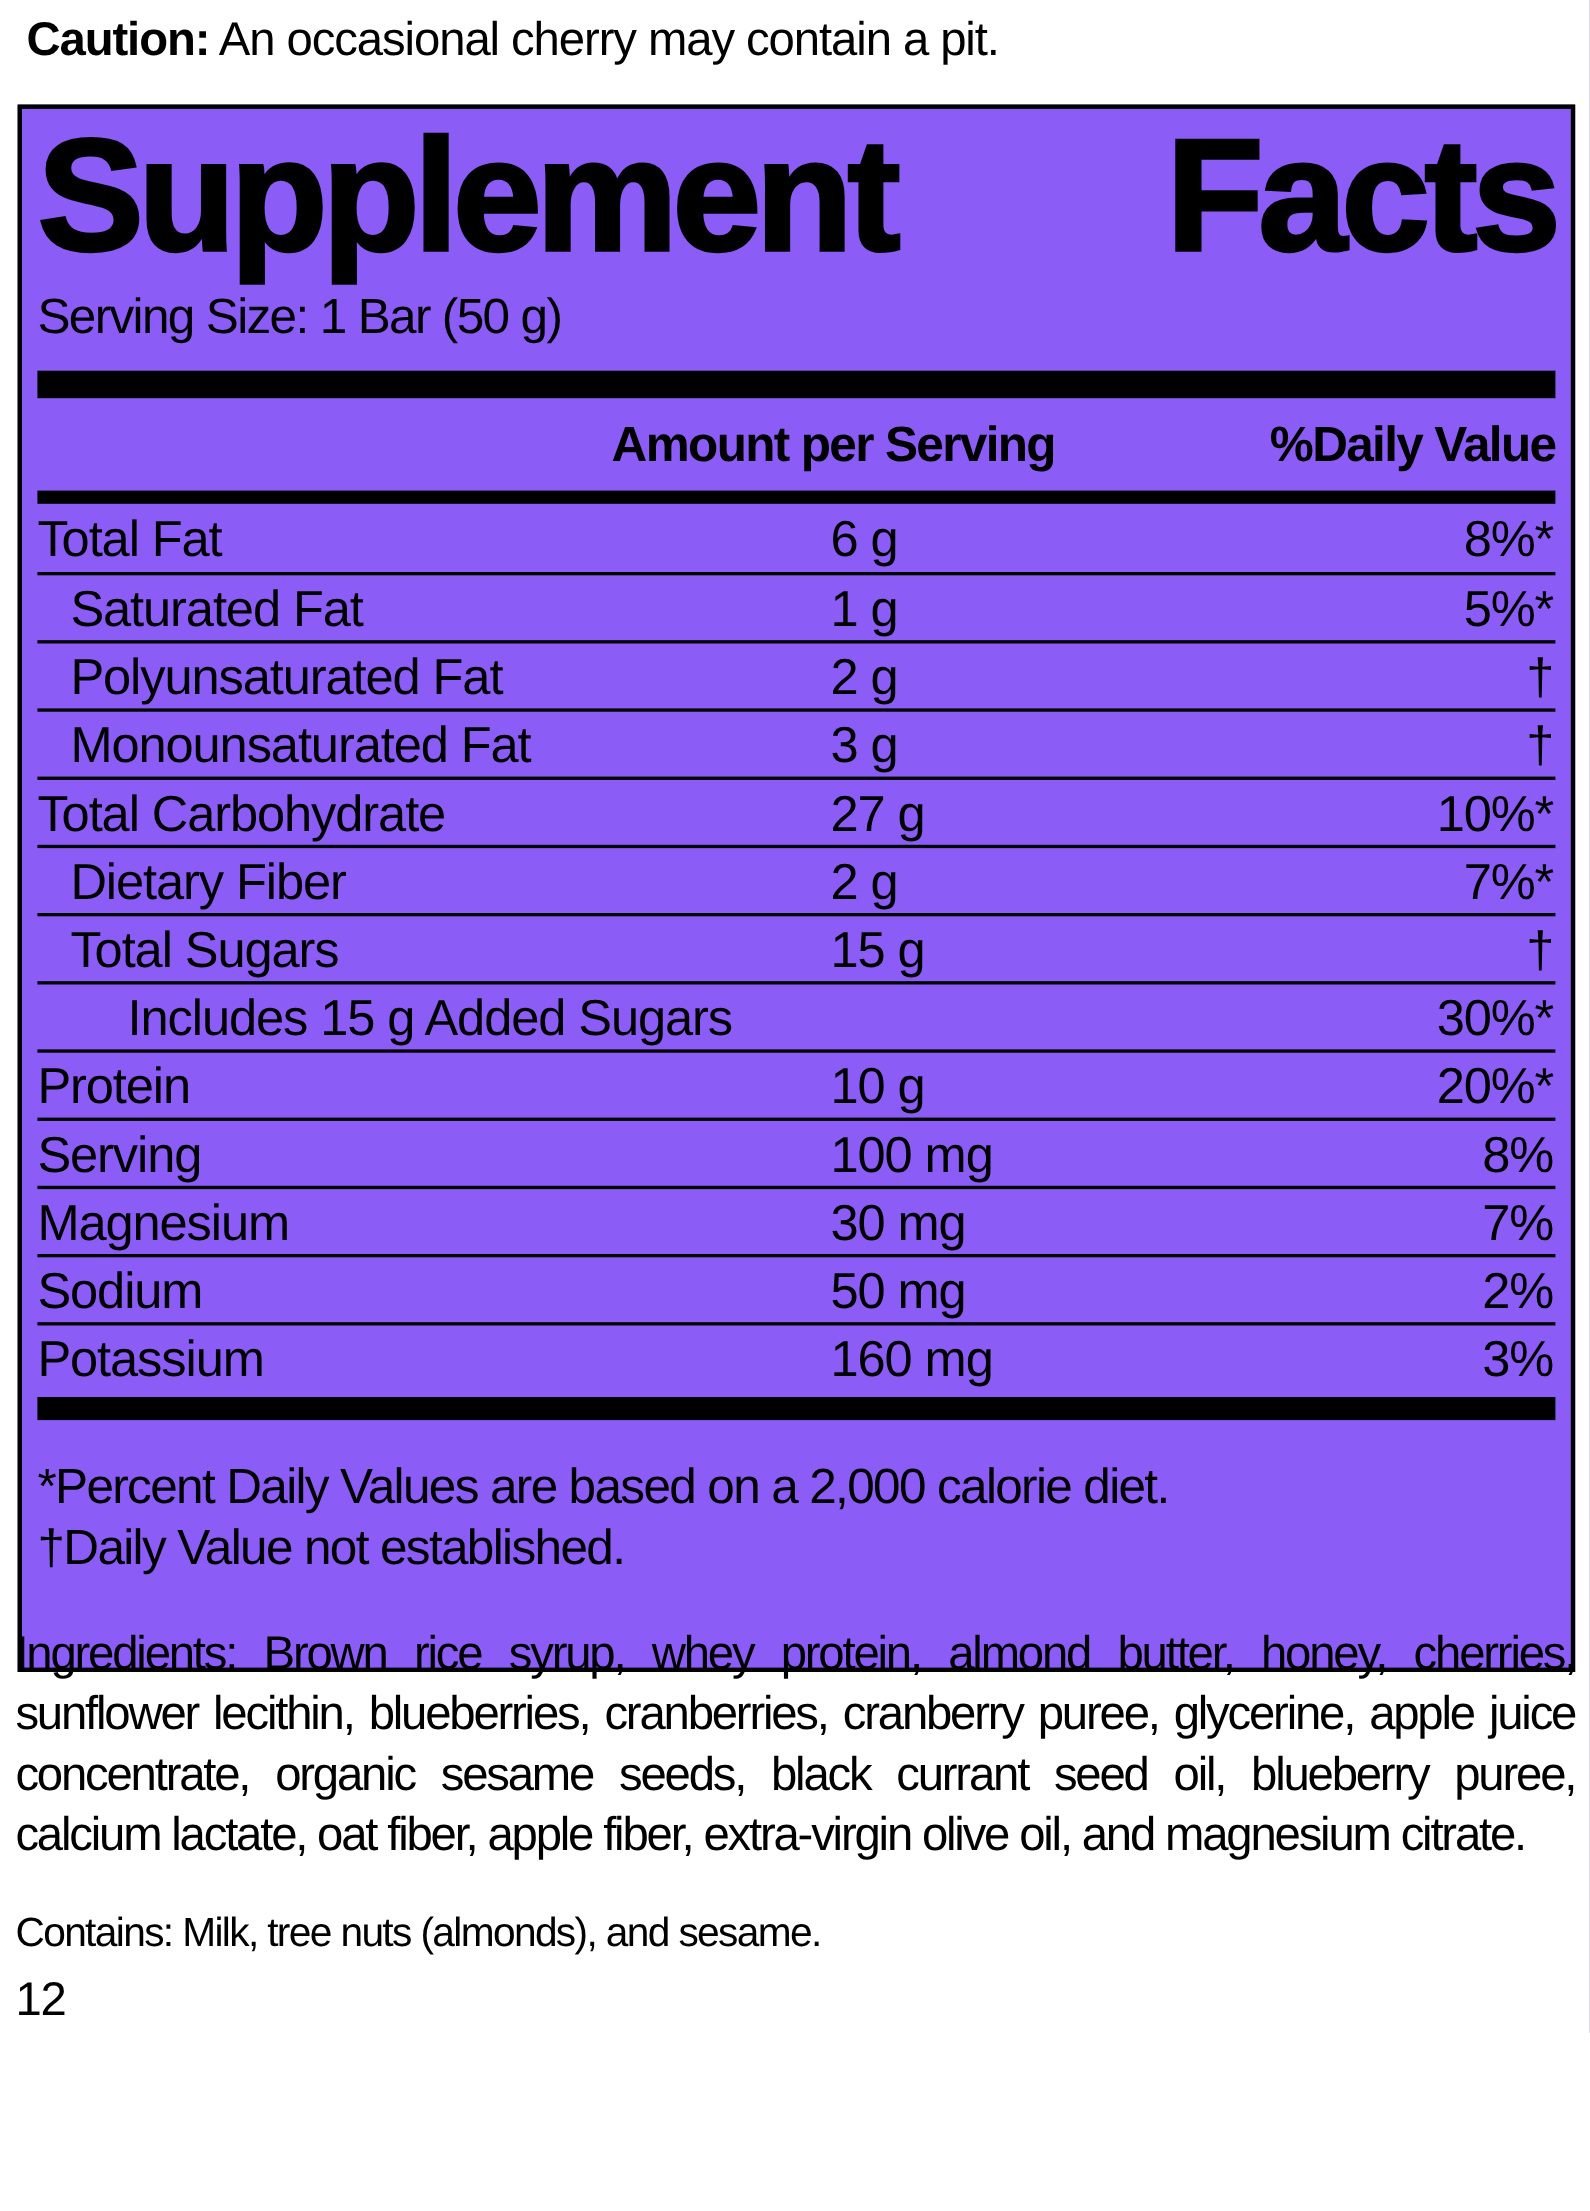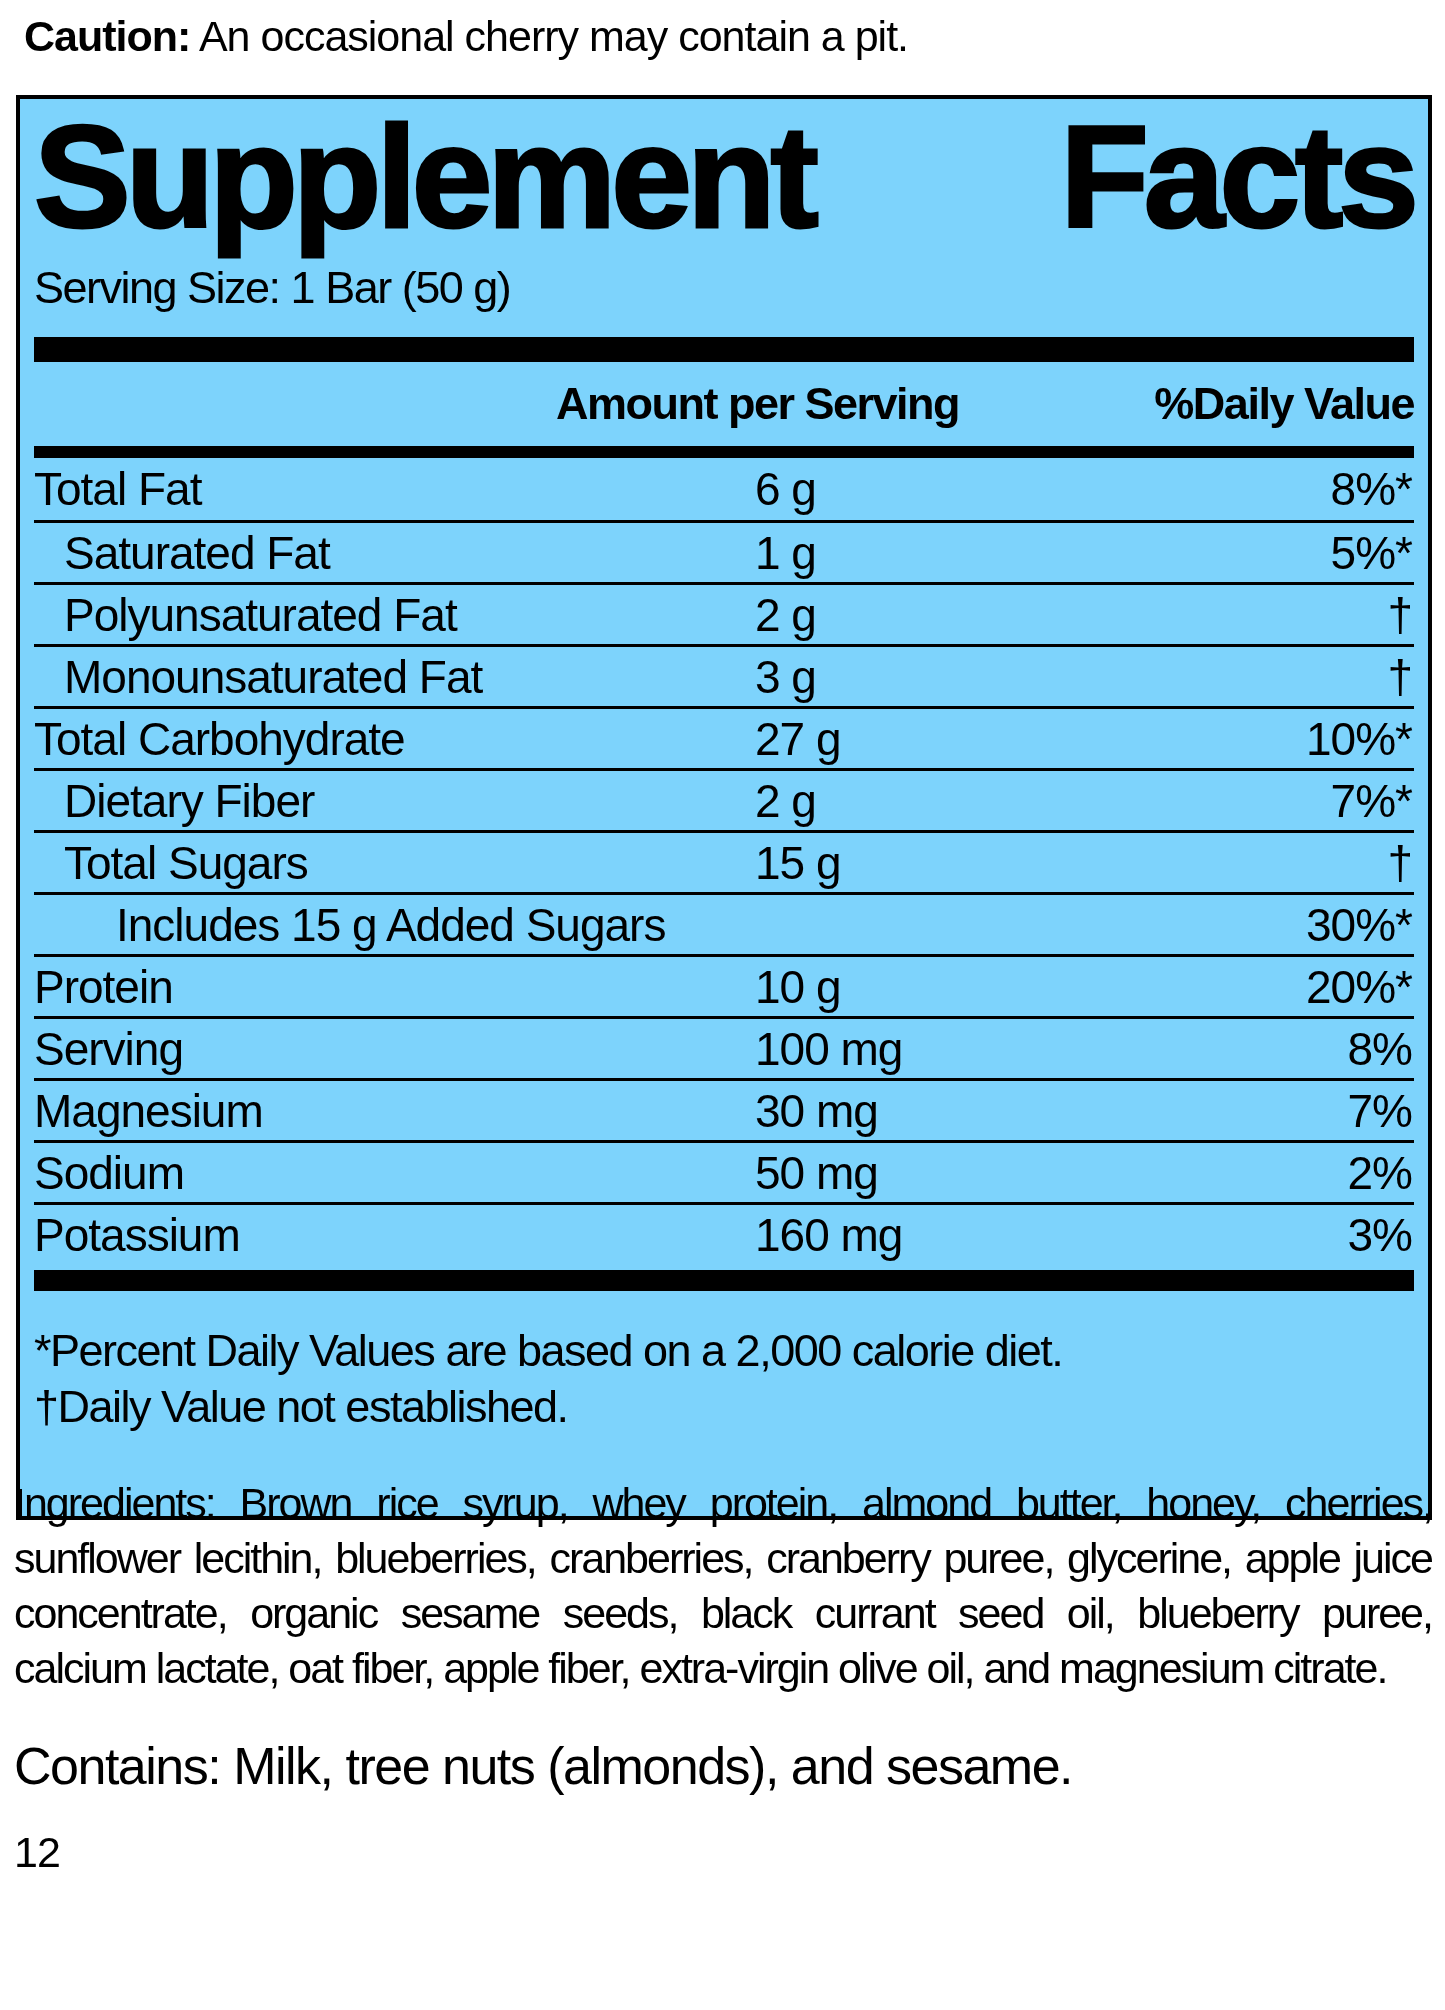--- a/index.html
+++ b/index.html
@@ -20,21 +20,21 @@
   }
   .caution .lbl { font-weight: bold; }
 
   
   .panel {
     position: absolute; top: 95px; left: 16px;
     width: 1416px; height: 1425px;
     border: 4px solid #000;
     padding: 0 14px;
     overflow: hidden;
-    background: #7dd3fc;
+    background: #8b5cf6;
   }
 
   .title-row {
     display: flex; justify-content: space-between; align-items: baseline;
     margin-top: 8px;
     font-size: 145px; font-weight: bold;
     letter-spacing: -5px; line-height: 140px;
     -webkit-text-stroke: 3px #000;
     white-space: nowrap;
   }
@@ -79,22 +79,22 @@
   }
 
   
   .bottom-section { position: absolute; top: 1476px; left: 14px; width: 1418px; }
   .ingredients {
     font-size: 43px; letter-spacing: -2px; line-height: 55px;
     text-align: justify;
     margin-bottom: 40px;
   }
   .contains {
-    font-size: 52px; letter-spacing: -1.5px;
-    margin-bottom: 32px;
+    font-size: 37px; letter-spacing: -1.5px;
+    margin-bottom: 16px;
     white-space: nowrap;
   }
   .page-number { font-size: 43px; letter-spacing: -1px; }
 </style>
 </head>
 <body>
 
 <p class="caution"><span class="lbl">Caution:</span>
   <span>An occasional cherry may contain a pit.</span>
 </p>

